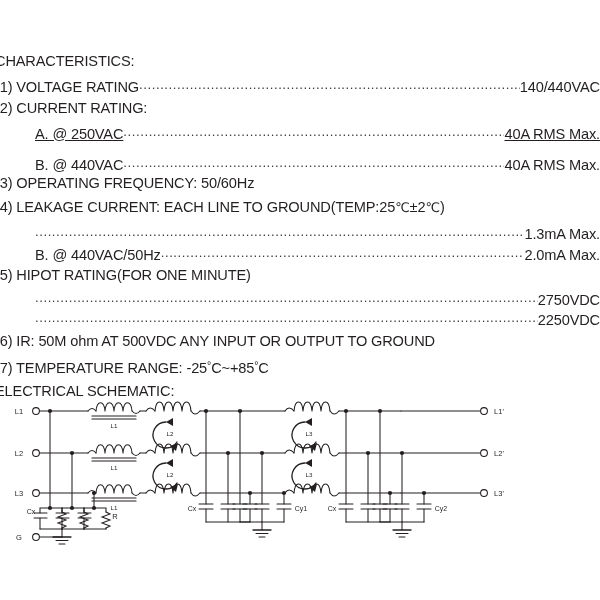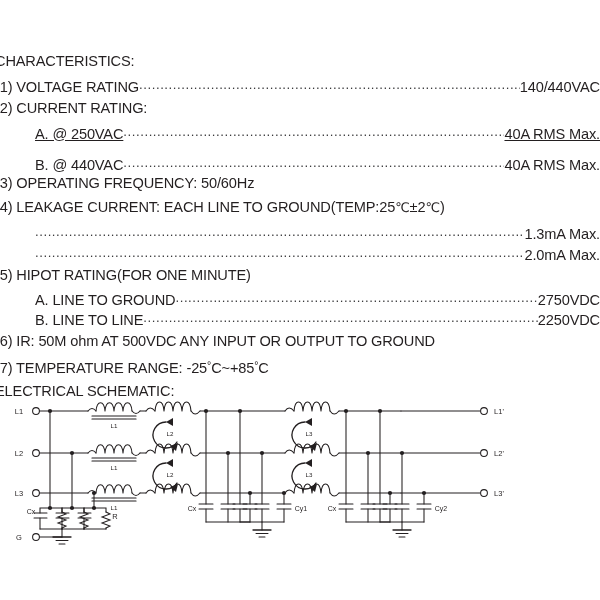--- a/index.html
+++ b/index.html
@@ -112,34 +112,33 @@
   <div class="spec-line heading" style="top:176px;">(3) OPERATING FREQUENCY: 50/60Hz</div>
 
   <div class="spec-line heading" style="top:200px;"><span>(4) LEAKAGE CURRENT: EACH LINE TO GROUND(TEMP:25<span class="deg-cjk">℃</span>±2<span class="deg-cjk">℃</span>)</span></div>
 
   <div class="leader-row" style="top:224px; left:35px; width:565px;">
     <span class="dots"></span>
     <span class="lead-value">1.3mA  Max.</span>
   </div>
 
   <div class="leader-row" style="top:245px; left:35px; width:565px;">
+    <span class="lead-label">B. @ 440VAC/50Hz</span>
     <span class="dots"></span>
     <span class="lead-value">2.0mA  Max.</span>
   </div>
 
   <div class="spec-line heading" style="top:268px;">(5) HIPOT RATING(FOR ONE MINUTE)</div>
 
   <div class="leader-row" style="top:290px; left:35px; width:565px;">
-    <span class="lead-label">A. LINE TO GROUND</span>
     <span class="dots"></span>
     <span class="lead-value">2750VDC</span>
   </div>
 
   <div class="leader-row" style="top:310px; left:35px; width:565px;">
-    <span class="lead-label">B. LINE TO LINE</span>
     <span class="dots"></span>
     <span class="lead-value">2250VDC</span>
   </div>
 
   <div class="spec-line heading" style="top:334px;">(6) IR: 50M ohm AT 500VDC ANY INPUT OR OUTPUT TO GROUND</div>
 
   <div class="spec-line heading" style="top:360px;"><span>(7) TEMPERATURE RANGE: -25<span class="sup-deg">°</span>C~+85<span class="sup-deg">°</span>C</span></div>
 
   <div class="spec-line heading" style="top:384px;">ELECTRICAL SCHEMATIC:</div>
 </div>

